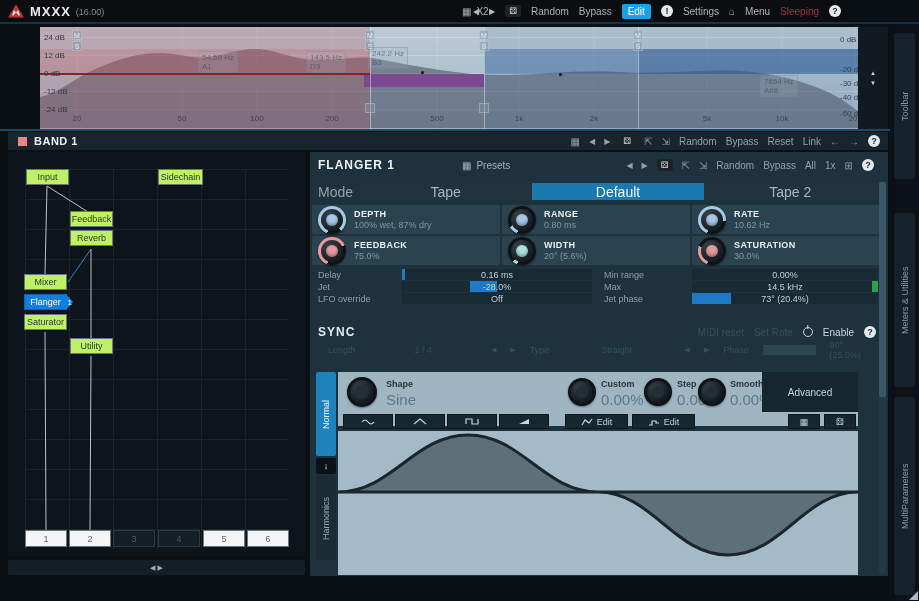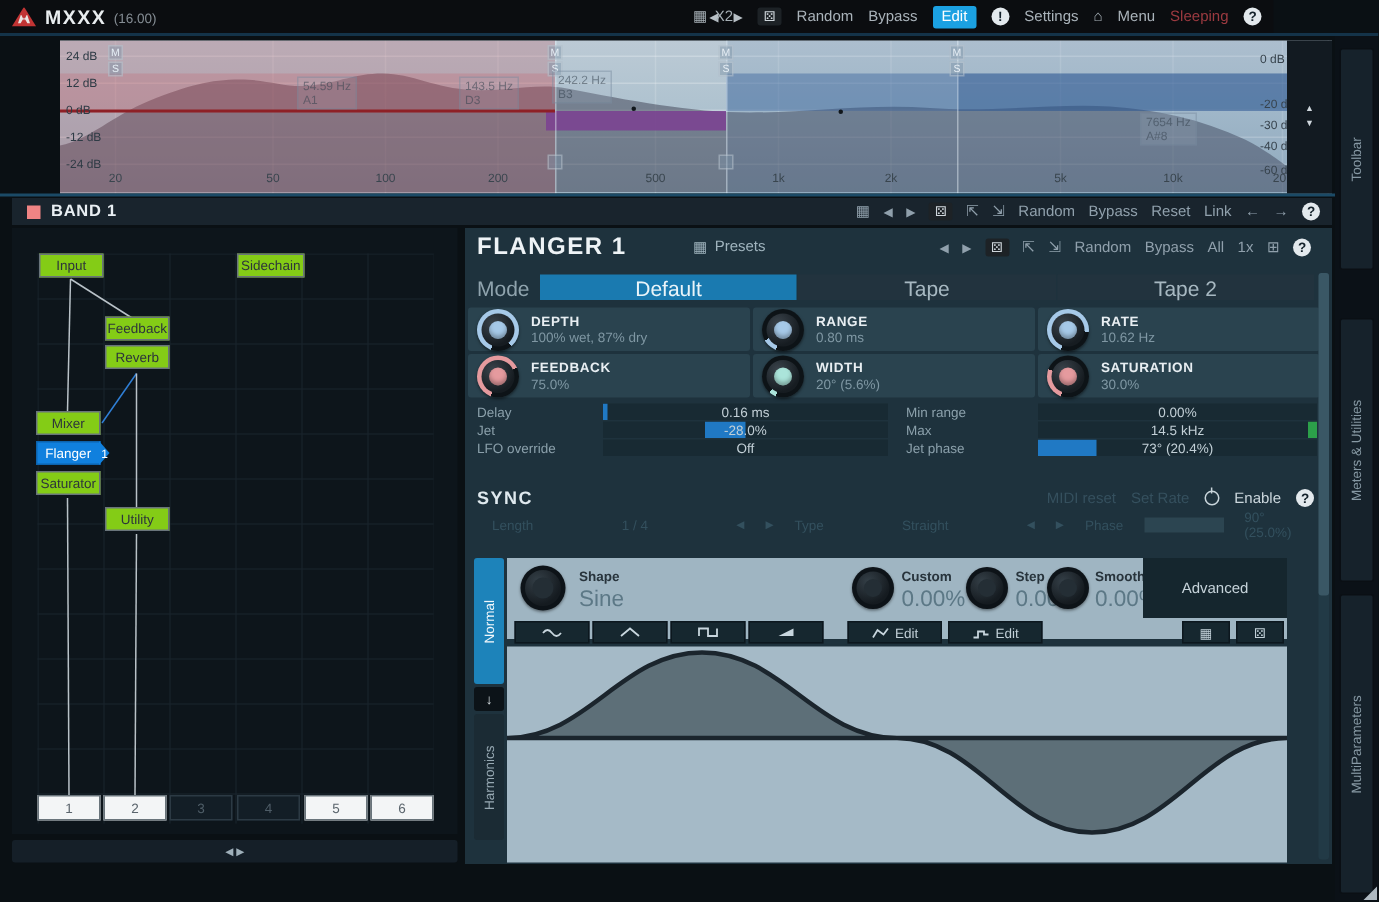--- a/index.html
+++ b/index.html
@@ -47,37 +47,37 @@
   #bandbar .swatch{width:9px;height:9px;background:#ef8484;margin:0 7px 0 10px;}
   #bandbar .title{font-size:11px;font-weight:bold;color:#e9eff3;letter-spacing:.5px;}
   #bandbar .right{margin-left:auto;display:flex;align-items:center;gap:9px;padding-right:8px;color:#90a0ac;}
 
   
   #routing{left:8px;top:152px;width:297px;height:404px;background:#0d151b;}
   #routing .grid{position:absolute;left:17px;top:17px;width:264px;height:380px;
     background-image:linear-gradient(#19242d 1px,transparent 1px),linear-gradient(90deg,#19242d 1px,transparent 1px);
     background-size:44px 30px;}
   #routing svg{position:absolute;left:0;top:0;}
-  .node{position:absolute;width:43px;height:16px;background:#84cc16;border:1px solid #69747b;color:#2d353b;
+  .node{position:absolute;width:43px;height:16px;background:#bef264;border:1px solid #69747b;color:#2d353b;
         font-size:9px;display:flex;align-items:center;justify-content:center;box-sizing:border-box;}
   .node.wide{width:45px;}
   .node.active{background:#1080de;border-color:#0c63ad;color:#fff;}
   .node.active::after{content:"";position:absolute;right:-7px;top:-1px;border-left:7px solid #1080de;
         border-top:8px solid transparent;border-bottom:8px solid transparent;}
   .node .badge{position:absolute;right:-6px;top:3px;font-size:8px;color:#fff;z-index:2;}
   .slot{position:absolute;width:42px;height:17px;top:378px;background:#f3f5f6;border:1px solid #69747b;
         color:#5a646c;font-size:9px;display:flex;align-items:center;justify-content:center;box-sizing:border-box;}
   .slot.off{background:#131e26;border-color:#2c3a44;color:#4e5d67;}
   #hscroll{left:8px;top:560px;width:297px;height:15px;background:#151f28;border-radius:2px;display:flex;
         align-items:center;justify-content:center;gap:2px;font-size:7px;color:#9fb0ba;}
 
   
   #flanger{left:310px;top:152px;width:578px;height:424px;background:#1e323d;}
   #fl-head{position:absolute;left:0;top:0;width:100%;height:26px;display:flex;align-items:center;}
-  #fl-head .title{font-size:16px;font-weight:bold;color:#eef3f6;letter-spacing:1px;margin-left:8px;}
+  #fl-head .title{font-size:12px;font-weight:bold;color:#eef3f6;letter-spacing:1px;margin-left:8px;}
   #fl-head .presets{position:absolute;left:152px;display:flex;gap:5px;font-size:10px;color:#9fb3bd;}
   #fl-head .right{margin-left:auto;display:flex;align-items:center;gap:9px;font-size:10px;color:#90a0ac;padding-right:14px;}
   #fl-modes{position:absolute;left:8px;top:31px;right:12px;height:17px;display:flex;align-items:center;font-size:14px;}
   #fl-modes .lbl{width:42px;color:#8fa3ad;}
   #fl-modes .tabs{flex:1;display:flex;gap:1px;height:100%;}
   .mtab{flex:1;background:#22333e;color:#a7b8c1;display:flex;align-items:center;justify-content:center;}
   .mtab.sel{background:#1a7ab0;color:#eaf4f9;}
 
   #fl-knobs{position:absolute;left:2px;top:53px;right:8px;display:grid;grid-template-columns:1fr 1fr 1fr;gap:2px;}
   .kgroup{background:#2a434f;border-radius:2px;height:29px;display:flex;align-items:center;padding-left:6px;}
@@ -329,22 +329,22 @@
       <span>All</span>
       <span>1x</span>
       <span>⊞</span>
       <span class="qbadge">?</span>
     </span>
   </div>
 
   <div id="fl-modes">
     <span class="lbl">Mode</span>
     <span class="tabs">
+      <span class="mtab">Tape</span>
       <span class="mtab sel">Default</span>
-      <span class="mtab">Tape</span>
       <span class="mtab">Tape 2</span>
     </span>
   </div>
 
   <div id="fl-knobs">
     <div class="kgroup">
       <div class="knob" style="--c: #a6c9e8; --arc: 300deg;"></div>
       <div class="ktext">
           <div class="kname">DEPTH</div>
       <div class="kval">100% wet, 87% dry</div>

